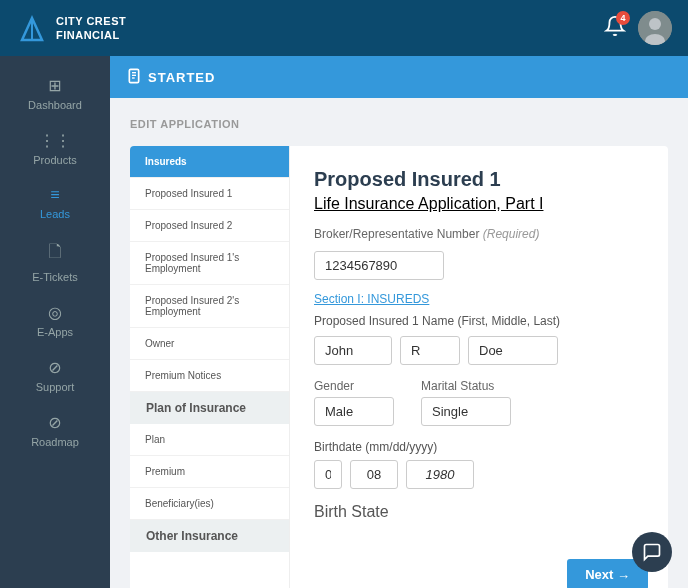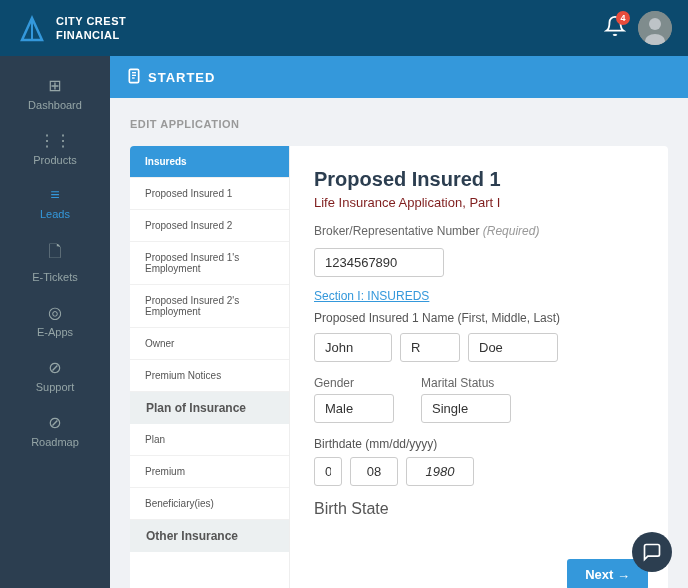--- a/index.html
+++ b/index.html
@@ -188,23 +188,24 @@
       padding: 22px 24px;
       overflow-y: auto;
     }
     .form-title {
       font-size: 20px;
       font-weight: 700;
       color: #2c3e50;
       margin-bottom: 4px;
     }
     .form-subtitle {
-      font-size: 13px;
-      color: #7f1d1d;
+      font-size: 16px;
+      color: #000000;
       margin-bottom: 14px;
+      text-decoration: underline;
     }
     .form-label {
       font-size: 12px;
       color: #555;
       margin-bottom: 6px;
       display: block;
     }
     .form-label em {
       font-style: italic;
       color: #999;

